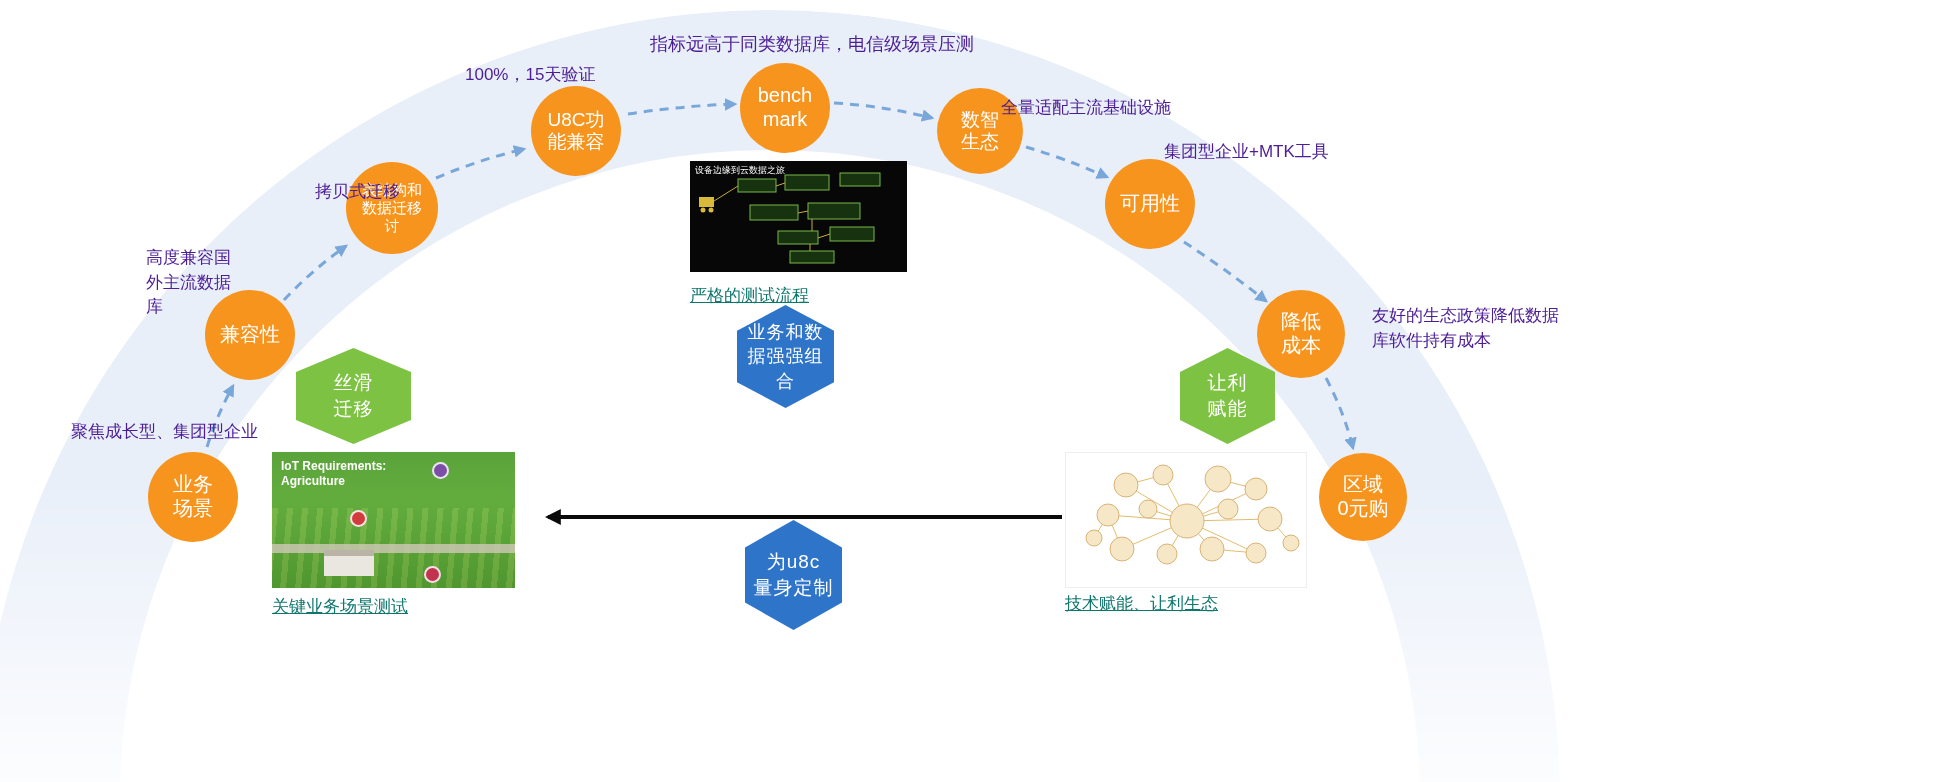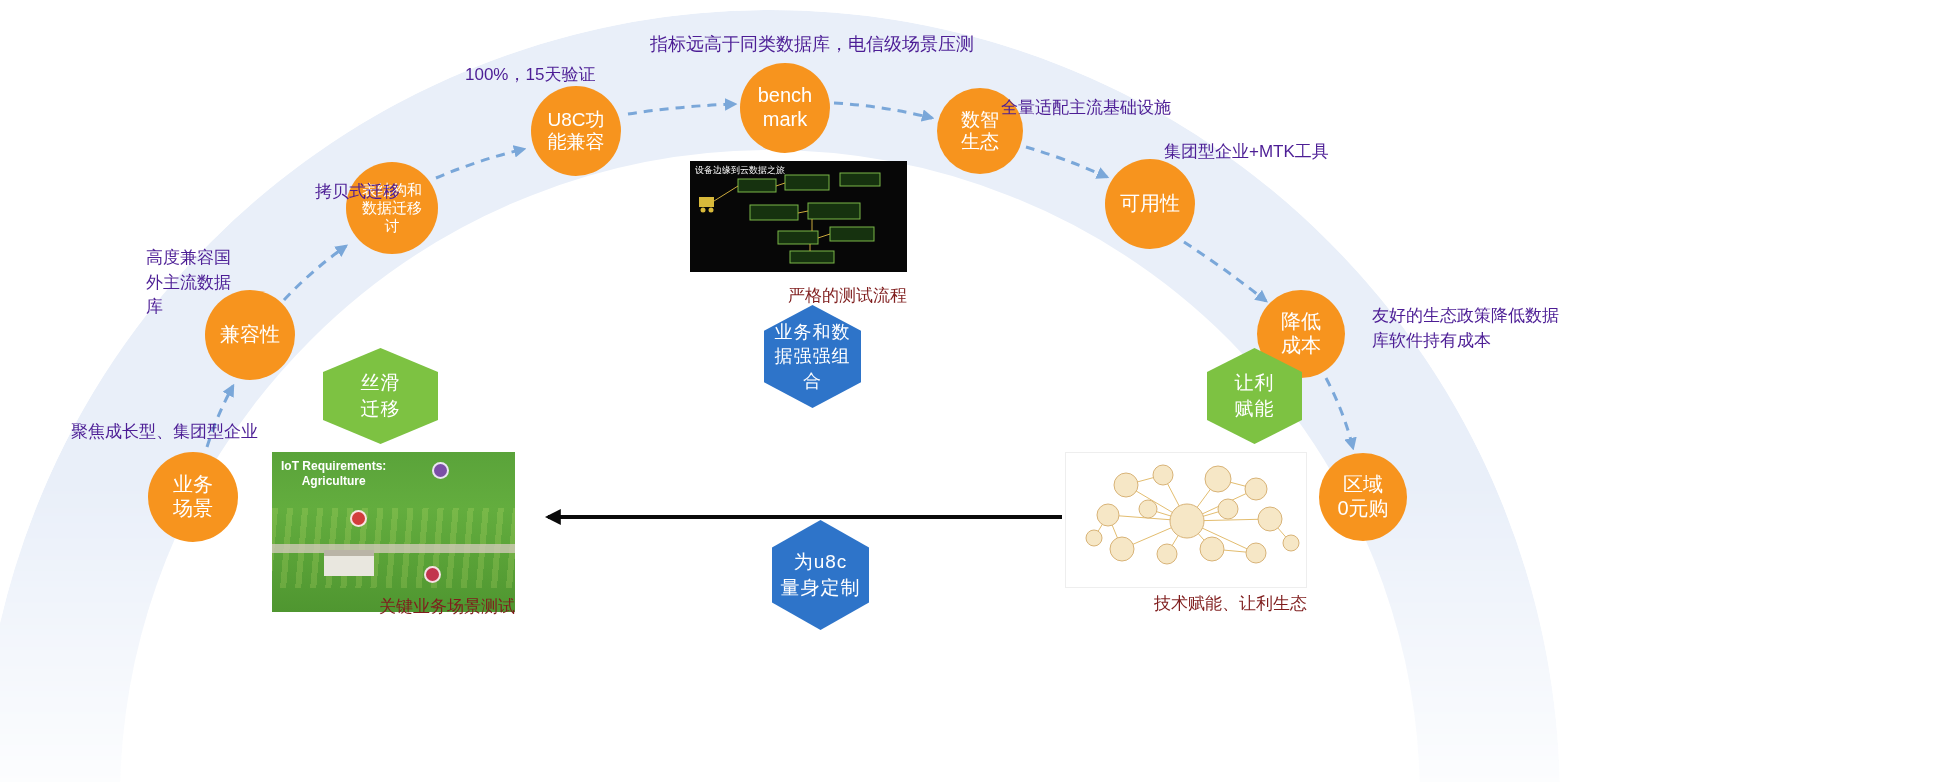--- a/index.html
+++ b/index.html
@@ -21,27 +21,26 @@
     background:var(--orange,#f7941e); color:#fff;
     display:flex; align-items:center; justify-content:center; text-align:center;
     white-space:pre-line; line-height:1.18; font-size:20px;
   }
 
   .hex {
     position:absolute; color:#fff;
     display:flex; align-items:center; justify-content:center; text-align:center;
     white-space:pre-line; line-height:1.35; font-size:19px; letter-spacing:1px;
     clip-path: polygon(50% 0%, 100% 25%, 100% 75%, 50% 100%, 0% 75%, 0% 25%);
-    margin-left: 27px;
   }
   .hex.green { background:var(--green,#7dc242); }
   .hex.blue  { background:var(--blue,#2e74c9); }
 
   .ann { position:absolute; font-size:17px; white-space:pre-line; line-height:1.45; color:#4c1d95; }
-  .caption { position:absolute; font-size:17px; text-align:right; color:#7f1d1d; }
+  .caption { position:absolute; font-size:17px; text-align:left; color:#0f766e;text-decoration:underline; }
 
   .overlay { position:absolute; left:0; top:0; pointer-events:none; }
   .dash-arrow { stroke:var(--dash,#7aa7d9); stroke-width:3; fill:none; stroke-dasharray:9 7; }
   .black-arrow { stroke:#0a0a0a; stroke-width:4; }
   .marker-blue { fill:var(--dash,#7aa7d9); }
   .marker-black { fill:#0a0a0a; }
 
   .img-box { position:absolute; overflow:hidden; }
   .img-title { position:absolute; color:#fff; white-space:pre-line; }
 
@@ -148,21 +147,21 @@
       <g fill="#d8b93a">
         <rect x="9" y="36" width="15" height="10"></rect>
         <circle cx="13" cy="49" r="2.5"></circle>
         <circle cx="21" cy="49" r="2.5"></circle>
       </g>
     </svg>
     <div class="img-title">设备边缘到云数据之旅</div>
   </div>
   <div class="caption" style="left:690px; top:284px; width:217px;">严格的测试流程</div>
 
-  <div class="img-box iot" style="left:272px; top:452px; width:243px; height:160px;text-align:center;">
+  <div class="img-box iot" style="left:272px; top:452px; width:243px; height:136px;">
     <div class="stripes"></div>
     <div class="road"></div>
     <div class="building"></div>
     <div class="dot" style="left:78px; top:58px; background:#d23c3c;"></div>
     <div class="dot" style="left:160px; top:10px; background:#7b4fa6;"></div>
     <div class="dot" style="left:152px; top:114px; background:#c2344e;"></div>
     <div class="img-title">IoT Requirements:
 Agriculture</div>
   </div>
   <div class="caption" style="left:272px; top:595px; width:243px;">关键业务场景测试</div>

